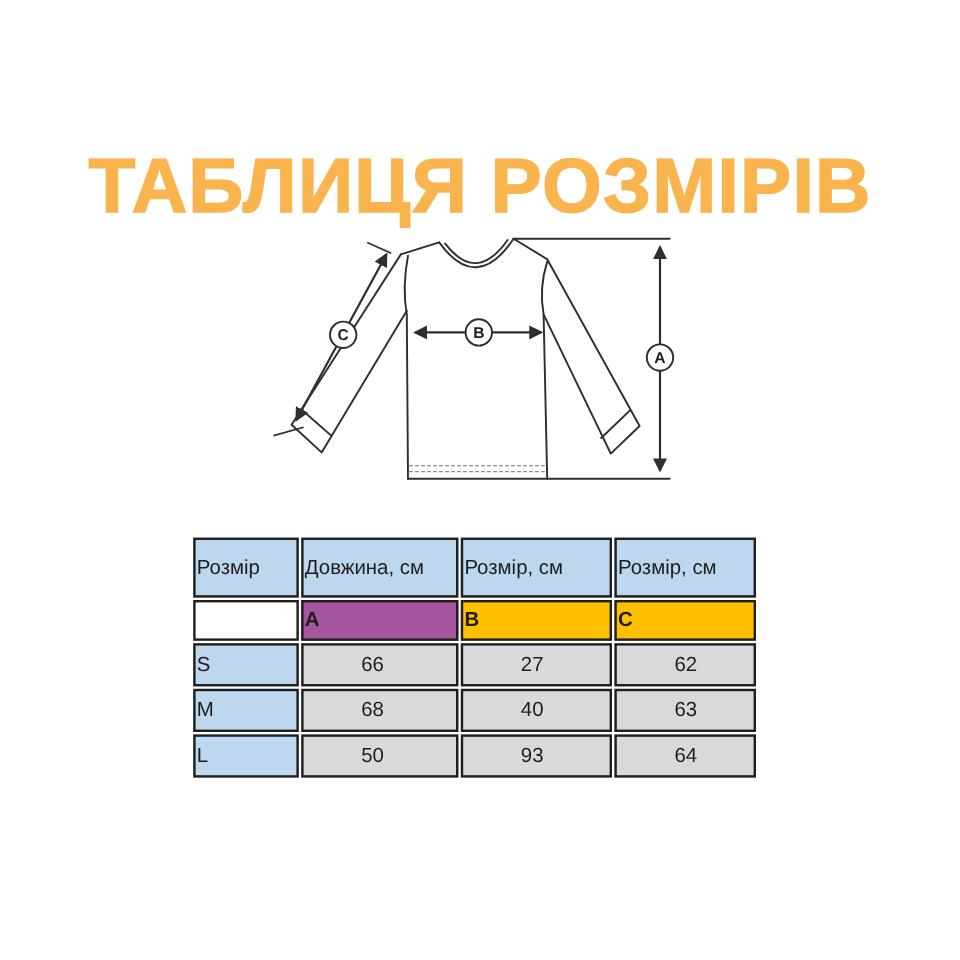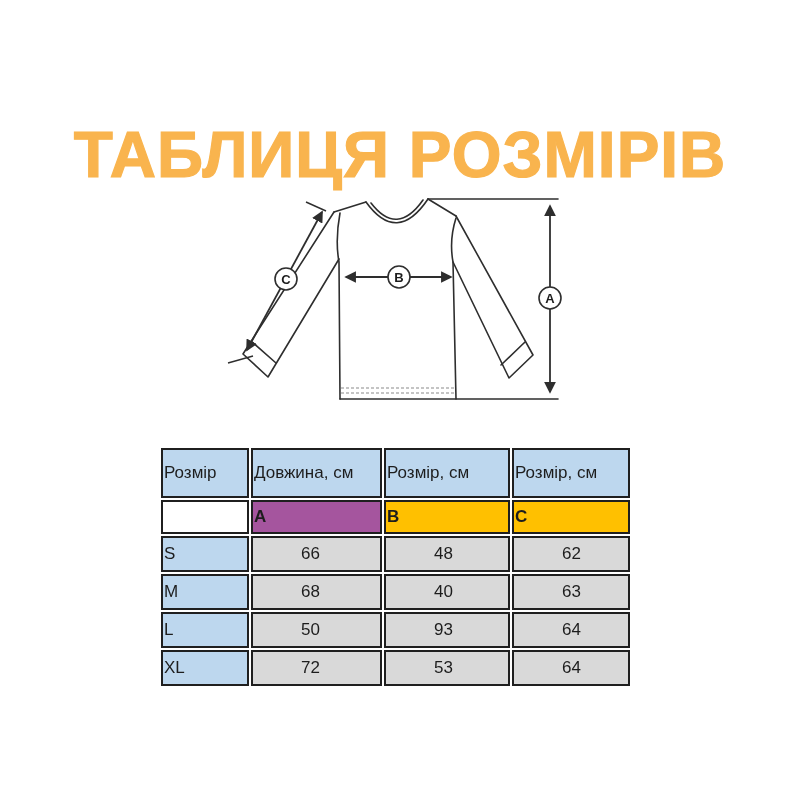--- a/index.html
+++ b/index.html
@@ -113,37 +113,31 @@
       </tr>
       <tr class="dim">
         <td class="blank"></td>
         <td class="purple">A</td>
         <td class="gold">B</td>
         <td class="gold">C</td>
       </tr>
       <tr class="data">
         <td class="sz">S</td>
         <td class="g">66</td>
-        <td class="g">48</td>
+        <td class="g">27</td>
         <td class="g">62</td>
       </tr>
       <tr class="data">
         <td class="sz">M</td>
         <td class="g">68</td>
         <td class="g">40</td>
         <td class="g">63</td>
       </tr>
       <tr class="data">
         <td class="sz">L</td>
         <td class="g">50</td>
         <td class="g">93</td>
         <td class="g">64</td>
       </tr>
-      <tr class="data">
-        <td class="sz">XL</td>
-        <td class="g">72</td>
-        <td class="g">53</td>
-        <td class="g">64</td>
-      </tr>
     </tbody>
   </table>
 
 </div>
 
 </body></html>

